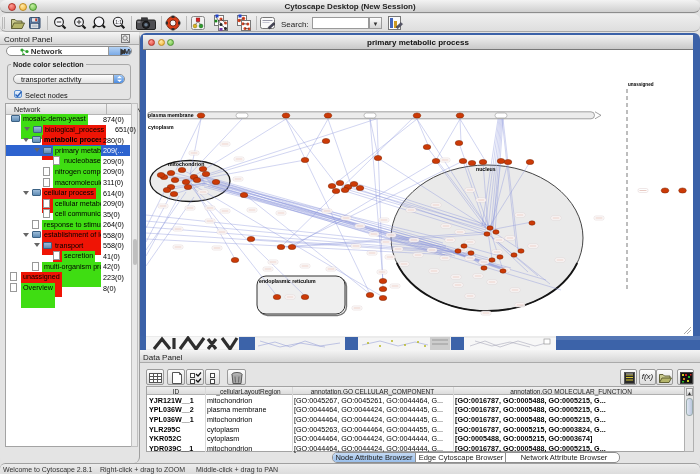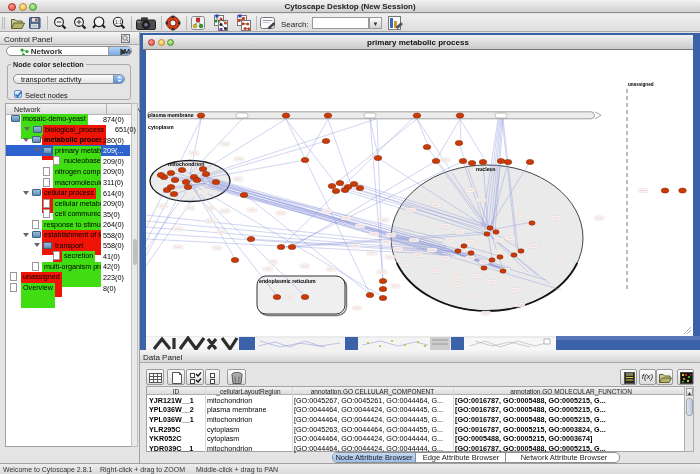--- a/index.html
+++ b/index.html
@@ -1,18 +1,18 @@
 <!DOCTYPE html>
 <html><head>
 <meta charset="utf-8">
 <style>
 * { margin:0; padding:0; box-sizing:border-box; }
 html,body { width:700px; height:474px; overflow:hidden; font-family:"Liberation Sans", sans-serif; background:#e8e8e8; }
 #root { position:relative; width:700px; height:474px; background:#e2e2e2; }
-.abs { position:absolute; }
+.abs { position:absolute;border-radius:6px; }
 
 #mtitle { left:0; top:0; width:700px; height:13px; background:linear-gradient(#f3f3f3,#cfcfcf); border-bottom:1px solid #8d8d8d; }
 #mtitle .t { position:absolute; left:0; right:0; top:2px; text-align:center; font-size:8px; font-weight:bold; color:#222; }
 .tl { position:absolute; width:8px; height:8px; border-radius:50%; top:3px; }
 #toolbar { left:0; top:14px; width:700px; height:18px; background:linear-gradient(#efefef,#dedede); border-bottom:1px solid #a8a8a8; }
 #searchlbl { position:absolute; left:281px; top:5.5px; font-size:8px; color:#222; }
 #searchbox { position:absolute; left:312px; top:3px; width:57px; height:12px; background:#fff; border:1px solid #9a9a9a; }
 #searchbtn { position:absolute; left:369px; top:3px; width:13px; height:12px; background:linear-gradient(#fdfdfd,#d5d5d5); border:1px solid #9a9a9a; font-size:6px; color:#333; text-align:center; line-height:12px; }
 
 #cpanel { left:0; top:32px; width:140px; height:431px; background:#e4e4e4; border-right:1px solid #9f9f9f; }
@@ -769,21 +769,21 @@
         </div>
   </div>
   <div id="dscroll">
         <div style="position:absolute;left:1px;top:1px;width:7px;height:8px;background:linear-gradient(#fafafa,#ccc);border:0.5px solid #999;font-size:5px;text-align:center;line-height:8px;color:#333;">▲</div>
         <div style="position:absolute;left:1px;top:11px;width:7px;height:18px;background:linear-gradient(90deg,#dfe6f2,#b9c6dd);border:0.5px solid #9aa;border-radius:3px;"></div>
       </div>
 </div>
 
 <div id="btabs" class="abs">
   <div style="left:0;width:83px;background:linear-gradient(#c3d9f3,#8fb8e8);border-right:1px solid #8e8e8e;">Node Attribute Browser</div>
-  <div style="left:84px;width:89px;border-right:1px solid #8e8e8e;">Edge Attribute Browser</div>
+  <div style="left:84px;width:89px;border-right:1px solid #8e8e8e;">Edge Cytoscape Browser</div>
   <div style="left:174px;width:114px;">Network Attribute Browser</div>
 </div>
 
 <div id="statusbar" class="abs">
   <span style="left:3px;">Welcome to Cytoscape 2.8.1</span>
   <span style="left:100px;">Right-click + drag to ZOOM</span>
   <span style="left:196px;">Middle-click + drag to PAN</span>
 </div>
 </div>
 

